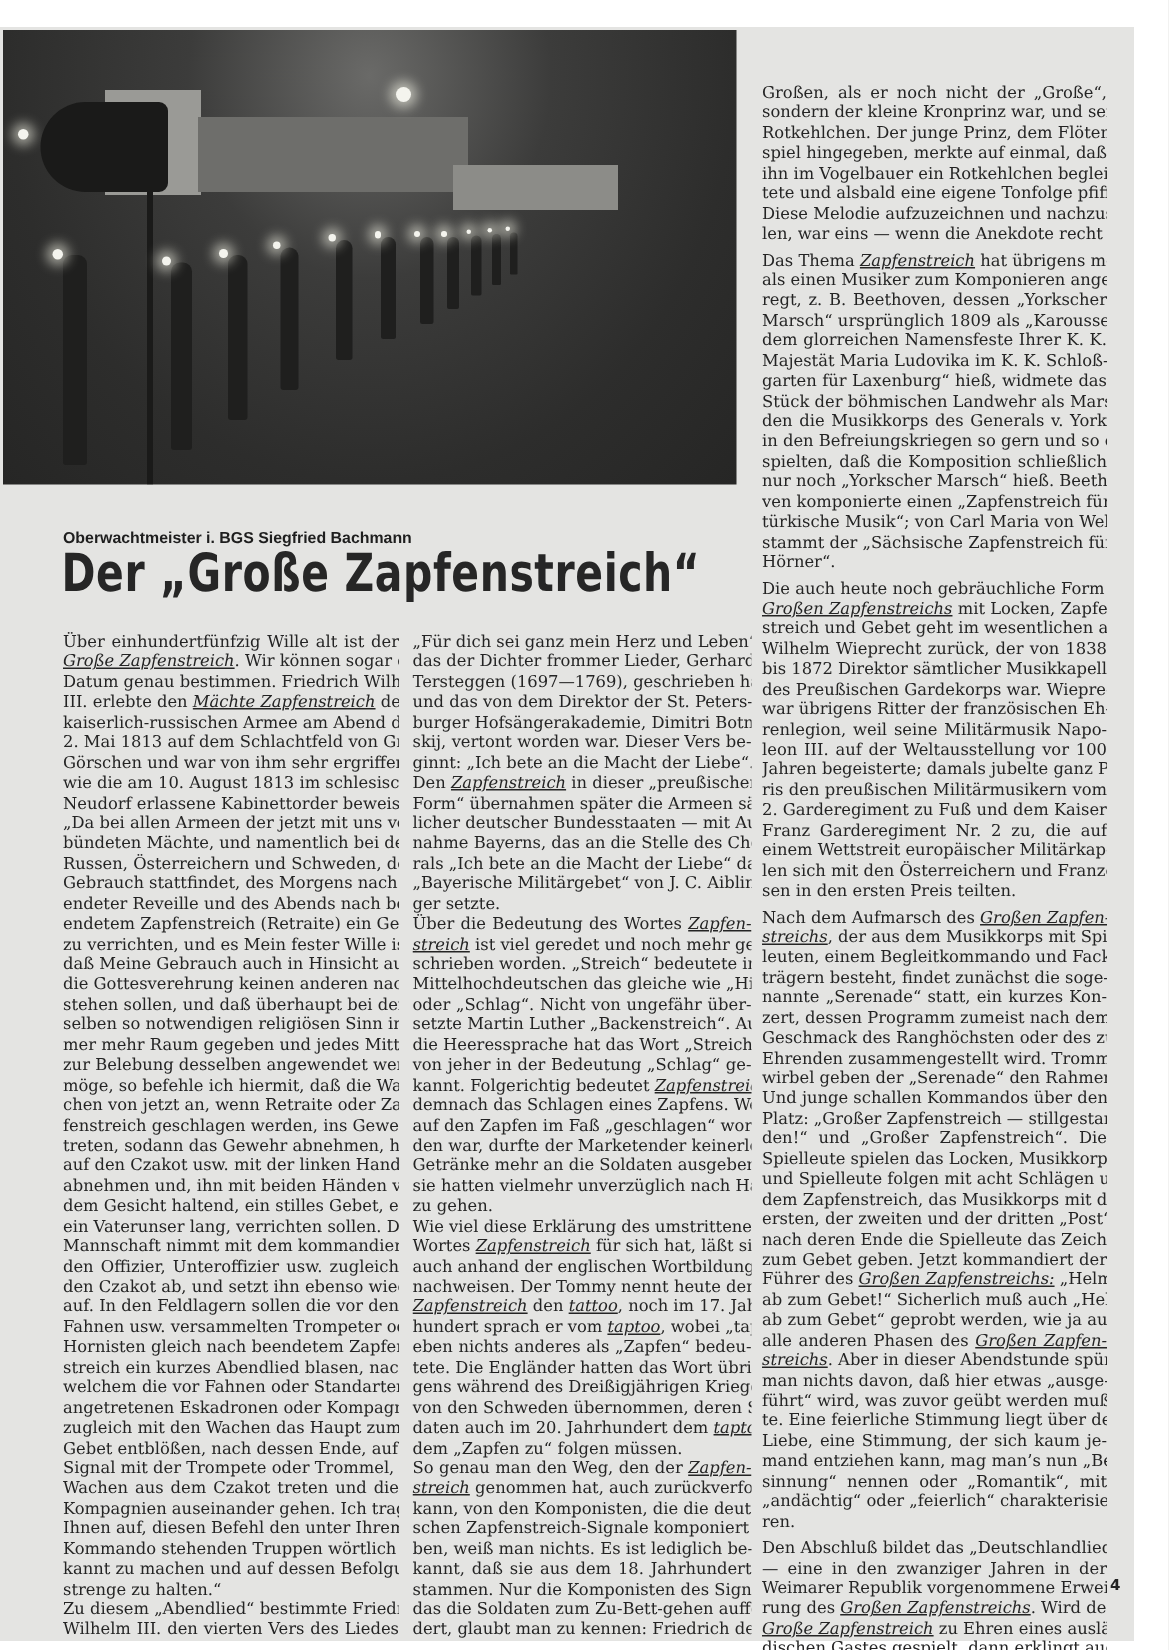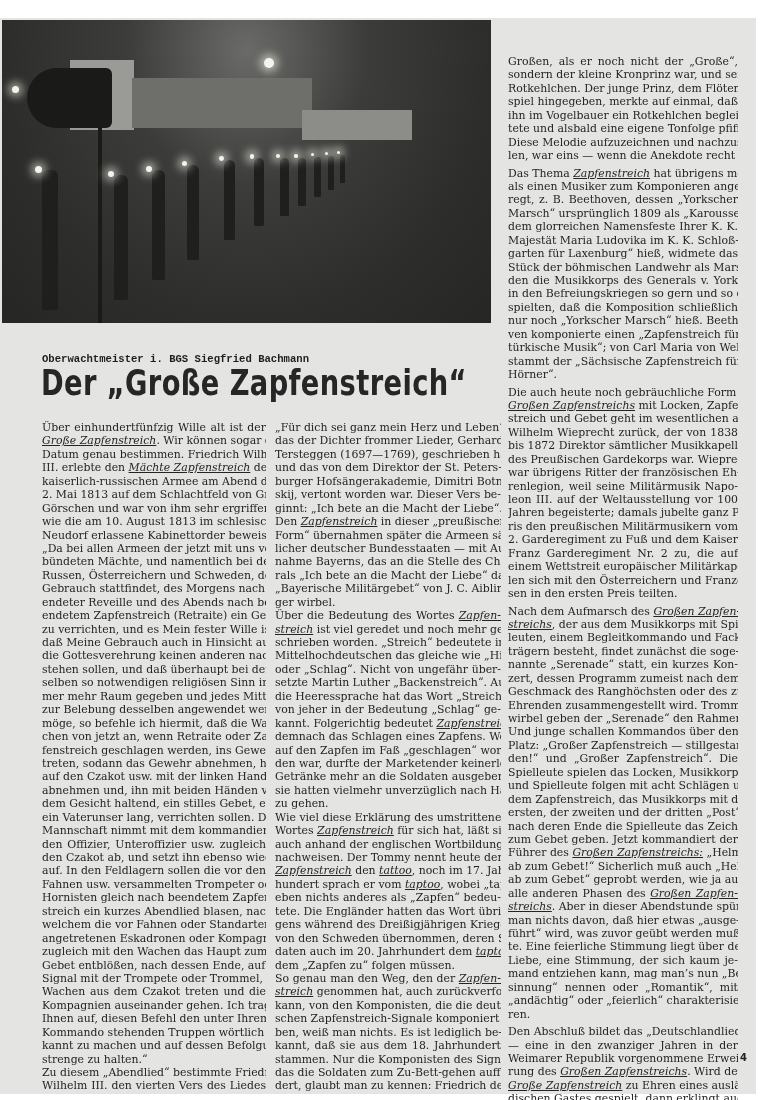--- a/index.html
+++ b/index.html
@@ -14,21 +14,21 @@
   .photo {
     position: absolute; left: 2px; top: 20px; width: 489px; height: 303px;
     background: radial-gradient(ellipse at 50% 10%, #6a6a68 0%, #3c3c3b 35%, #2d2d2c 70%, #262625 100%);
     overflow: hidden;
   }
   .photo .bld { position: absolute; background: #8a8a86; }
   .photo .light { position: absolute; border-radius: 50%; background: #f4f4ee; box-shadow: 0 0 8px 4px rgba(255,255,240,0.55); }
   .photo .fig { position: absolute; background: #1f1f1e; border-radius: 6px 6px 2px 2px; }
   .photo .horn { position: absolute; background: #1a1a19; }
   .byline {
-    position: absolute; left: 42px; top: 353px; font-family: Liberation Mono, monospace;
+    position: absolute; left: 42px; top: 353px; font-family: Liberation Sans, sans-serif;
     font-weight: bold; font-size: 10.6px; color: #1e1e1e; letter-spacing: 0;
   }
   .title {
     position: absolute; left: 41px; top: 366px; font-family: "DejaVu Sans", "Liberation Sans", sans-serif;
     font-weight: bold; font-size: 35px; color: #262626; transform: scaleX(0.78); transform-origin: left top;
     letter-spacing: 0.5px; white-space: nowrap; line-height: 1;
   }
   .col {
     position: absolute; font-size: 10.9px; line-height: 13.45px; color: #242424;
     text-align: justify; hyphens: manual;
@@ -144,21 +144,21 @@
     <span class="ln">und das von dem Direktor der St. Peters-</span>
     <span class="ln">burger Hofsängerakademie, Dimitri Botnian-</span>
     <span class="ln">skij, vertont worden war. Dieser Vers be-</span>
     <span class="ln">ginnt: „Ich bete an die Macht der Liebe“.</span>
     <span class="ln">Den <i>Zapfenstreich</i> in dieser „preußischen</span>
     <span class="ln">Form“ übernahmen später die Armeen sämt-</span>
     <span class="ln">licher deutscher Bundesstaaten — mit Aus-</span>
     <span class="ln">nahme Bayerns, das an die Stelle des Cho-</span>
     <span class="ln">rals „Ich bete an die Macht der Liebe“ das</span>
     <span class="ln">„Bayerische Militärgebet“ von J. C. Aiblin-</span>
-    <span class="ln last">ger wirbel.</span>
+    <span class="ln last">ger setzte.</span>
     <span class="ln">Über die Bedeutung des Wortes <i>Zapfen-</i></span>
     <span class="ln"><i>streich</i> ist viel geredet und noch mehr ge-</span>
     <span class="ln">schrieben worden. „Streich“ bedeutete im</span>
     <span class="ln">Mittelhochdeutschen das gleiche wie „Hieb“</span>
     <span class="ln">oder „Schlag“. Nicht von ungefähr über-</span>
     <span class="ln">setzte Martin Luther „Backenstreich“. Auch</span>
     <span class="ln">die Heeressprache hat das Wort „Streich“</span>
     <span class="ln">von jeher in der Bedeutung „Schlag“ ge-</span>
     <span class="ln">kannt. Folgerichtig bedeutet <i>Zapfenstreich</i></span>
     <span class="ln">demnach das Schlagen eines Zapfens. Wenn</span>

